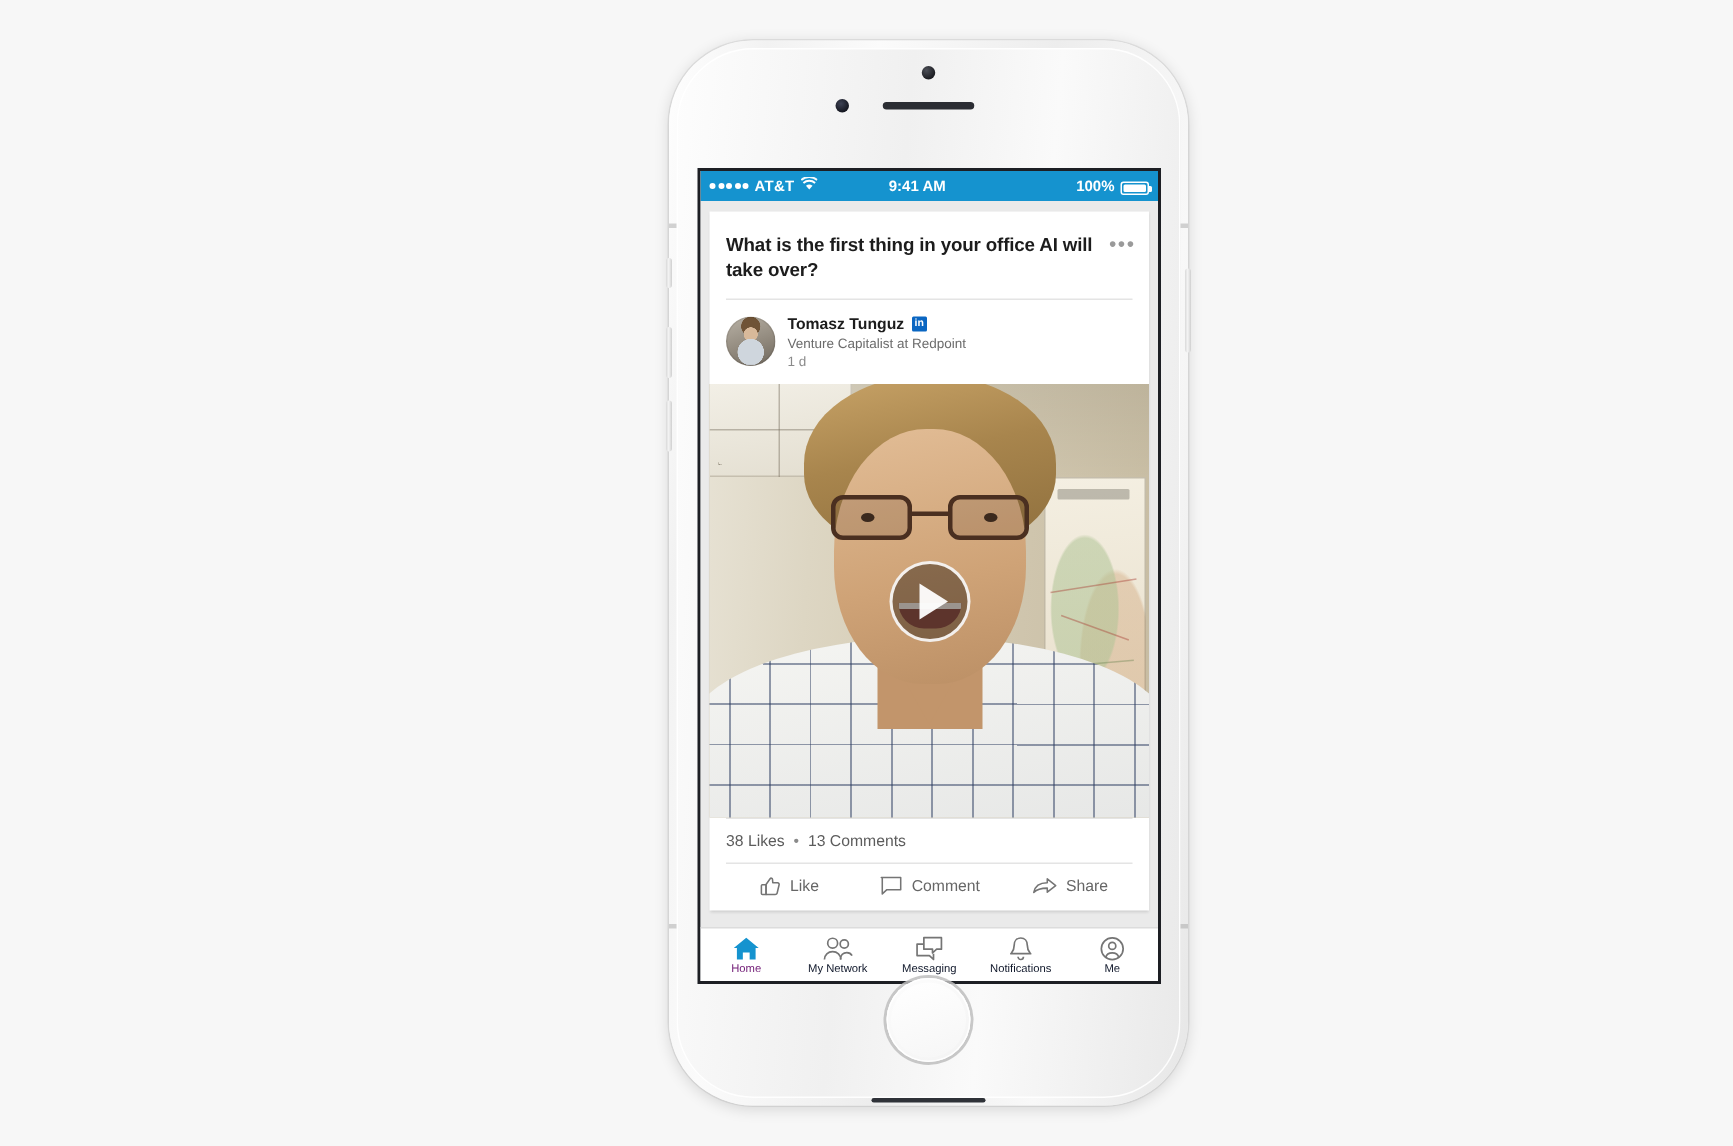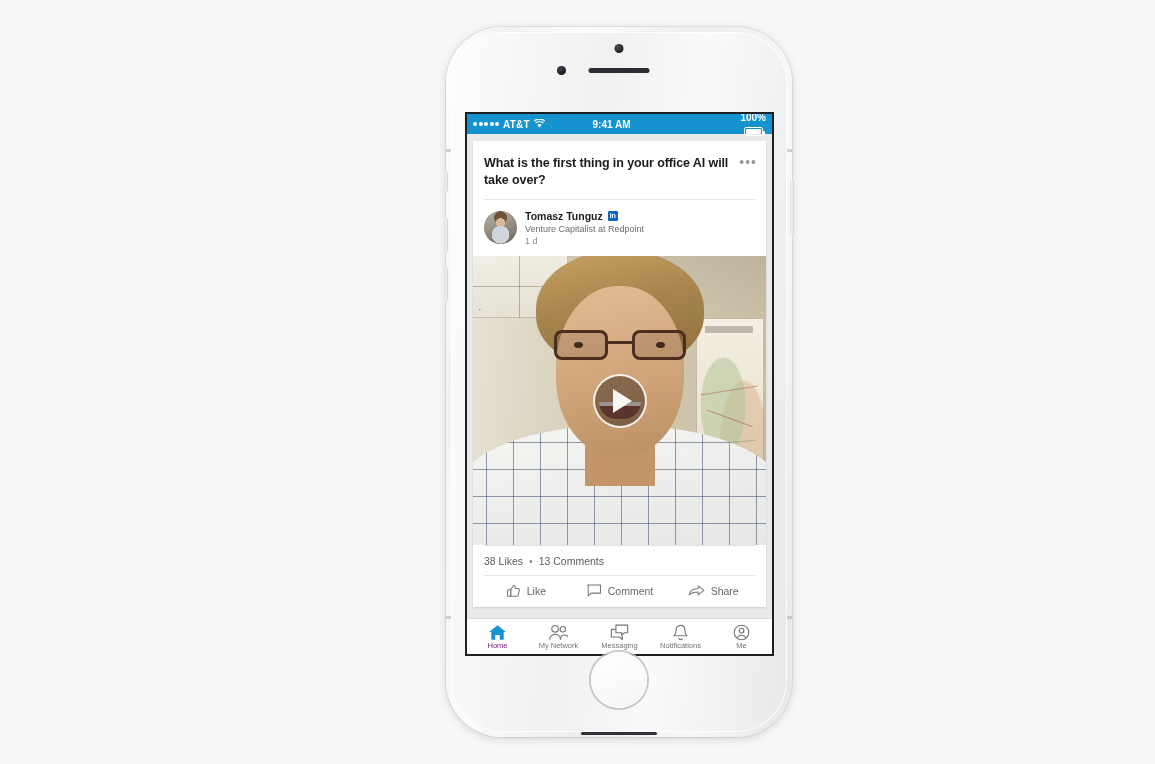--- a/index.html
+++ b/index.html
@@ -96,21 +96,21 @@
   }
   .sb-left { display:flex; align-items:center; gap:4px; }
   .dots { display:flex; gap:1.5px; align-items:center; }
   .dots i { width:4px; height:4px; border-radius:50%; background:#fff; display:block; }
   .carrier { font-size: 10px; letter-spacing:.2px; }
   .wifi-ic { display:block; }
   .sb-center {
     position:absolute; left:0; right:16px; text-align:center;
     font-size:10px; font-weight:bold; pointer-events:none;
   }
-  .sb-right { margin-left:auto; display:flex; align-items:center; gap:4px; z-index:1;flex-direction:column; }
+  .sb-right { margin-left:auto; display:flex; align-items:flex-end; gap:4px; z-index:1; }
   .battery {
     width:19px; height:9px; border:1px solid #fff; border-radius:2px;
     position:relative; padding:1px;
   }
   .battery::after {
     content:""; position:absolute; right:-3px; top:2.5px;
     width:2px; height:4px; background:#fff; border-radius:0 1px 1px 0;
   }
   .battery i { display:block; height:100%; background:#fff; border-radius:1px; }
 
@@ -295,21 +295,21 @@
   .act svg { display:block; }
 
   
   .tabbar {
     position:absolute; left:0; right:0; bottom:0; height:36px;
     background:#ffffff; border-top:1px solid #dcdcdc;
     display:flex; align-items:center;
   }
   .tab {
     flex:1; display:flex; flex-direction:column; align-items:center; gap:1px;
-    cursor:pointer; color:#737373;
+    cursor:pointer; color:#0f172a;
   }
   .tab .lbl { font-size:7.5px; line-height:1; }
   .tab.active { color:#701a75; }
   .tab svg { display:block; }
 </style>
 </head>
 <body>
 
 <div class="scene">
 

